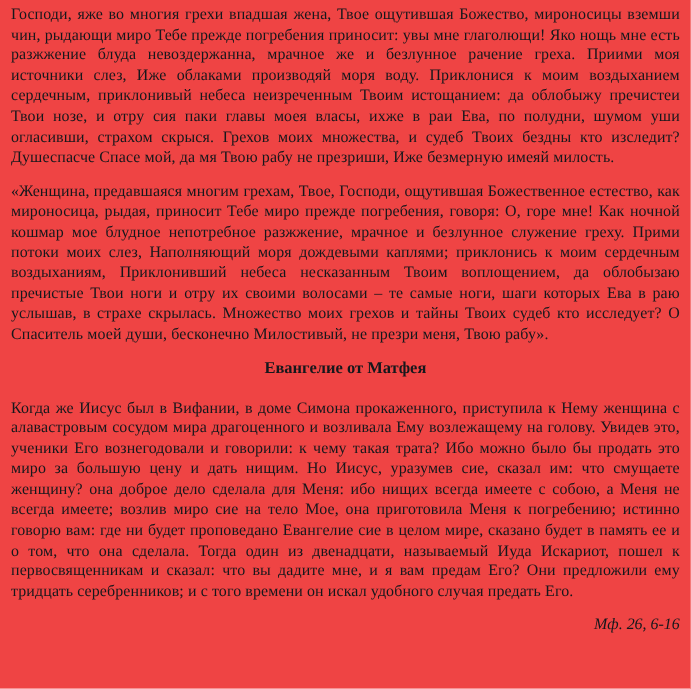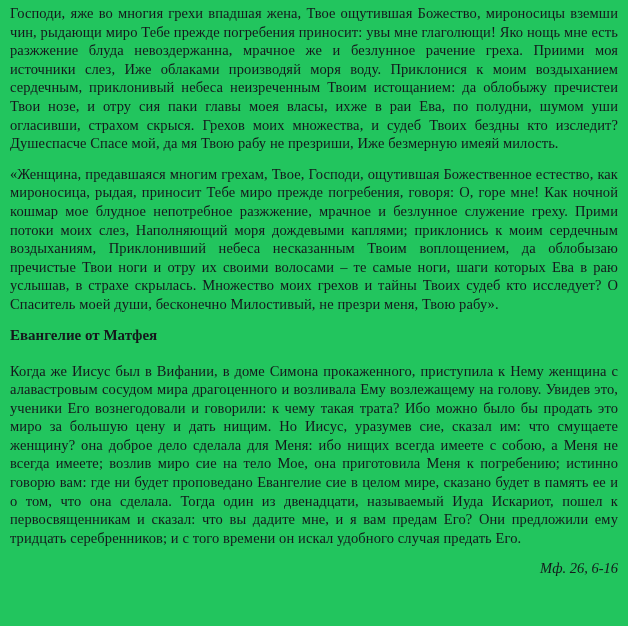--- a/index.html
+++ b/index.html
@@ -12,35 +12,35 @@
     height: 626px;
     overflow: hidden;
     font-family: "Liberation Serif", "DejaVu Serif", serif;
     color: #15181c;
   }
   .page {
     box-sizing: border-box;
     width: 628px;
     height: 626px;
     padding: 4px 10px 0 10px;
-    background: #22c55e;
+    background: #ef4444;
   }
   .body-paragraph {
     margin: 0 0 12px 0;
     font-size: 14.5px;
     line-height: 18.6px;
     text-align: justify;
     letter-spacing: 0.1px;
   }
   .section-heading {
     margin: 4px 0 17px 0;
     font-size: 15px;
     line-height: 19px;
     font-weight: bold;
-    text-align: left;
+    text-align: center;
   }
   .scripture-ref {
     margin-top: 1px;
     font-size: 14.5px;
     line-height: 19px;
     font-style: italic;
     text-align: right;
   }
 </style>
 </head>

